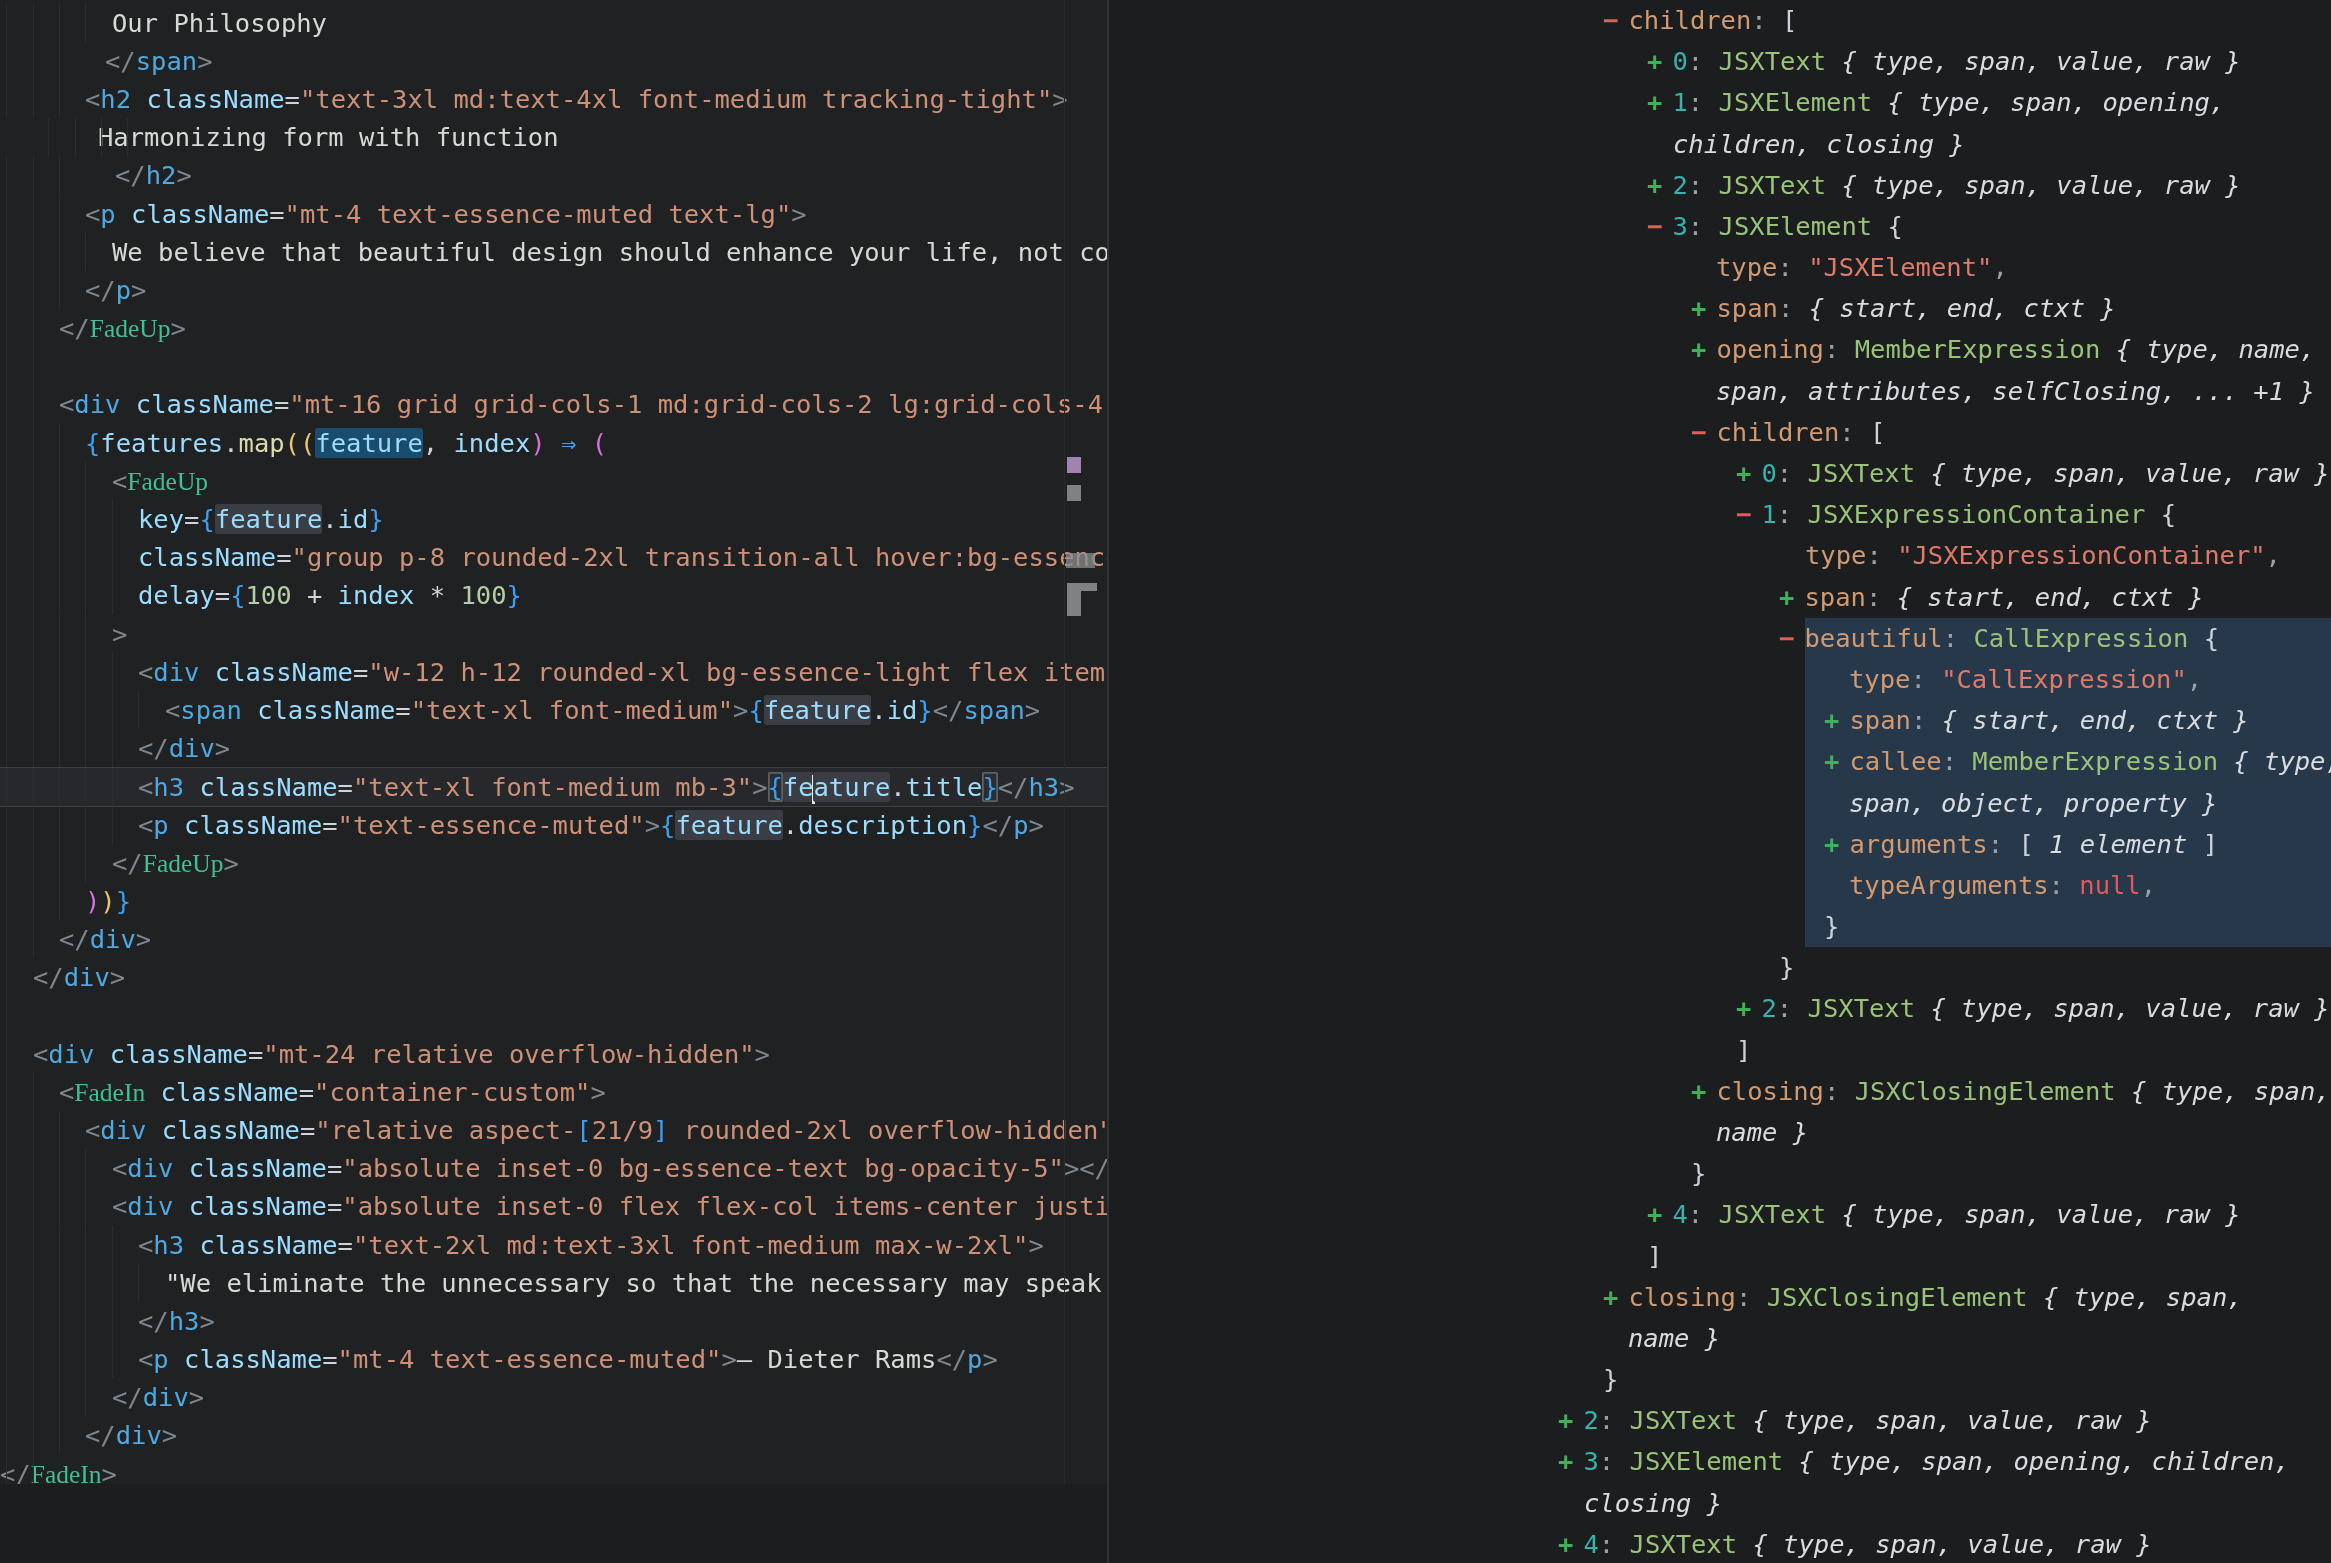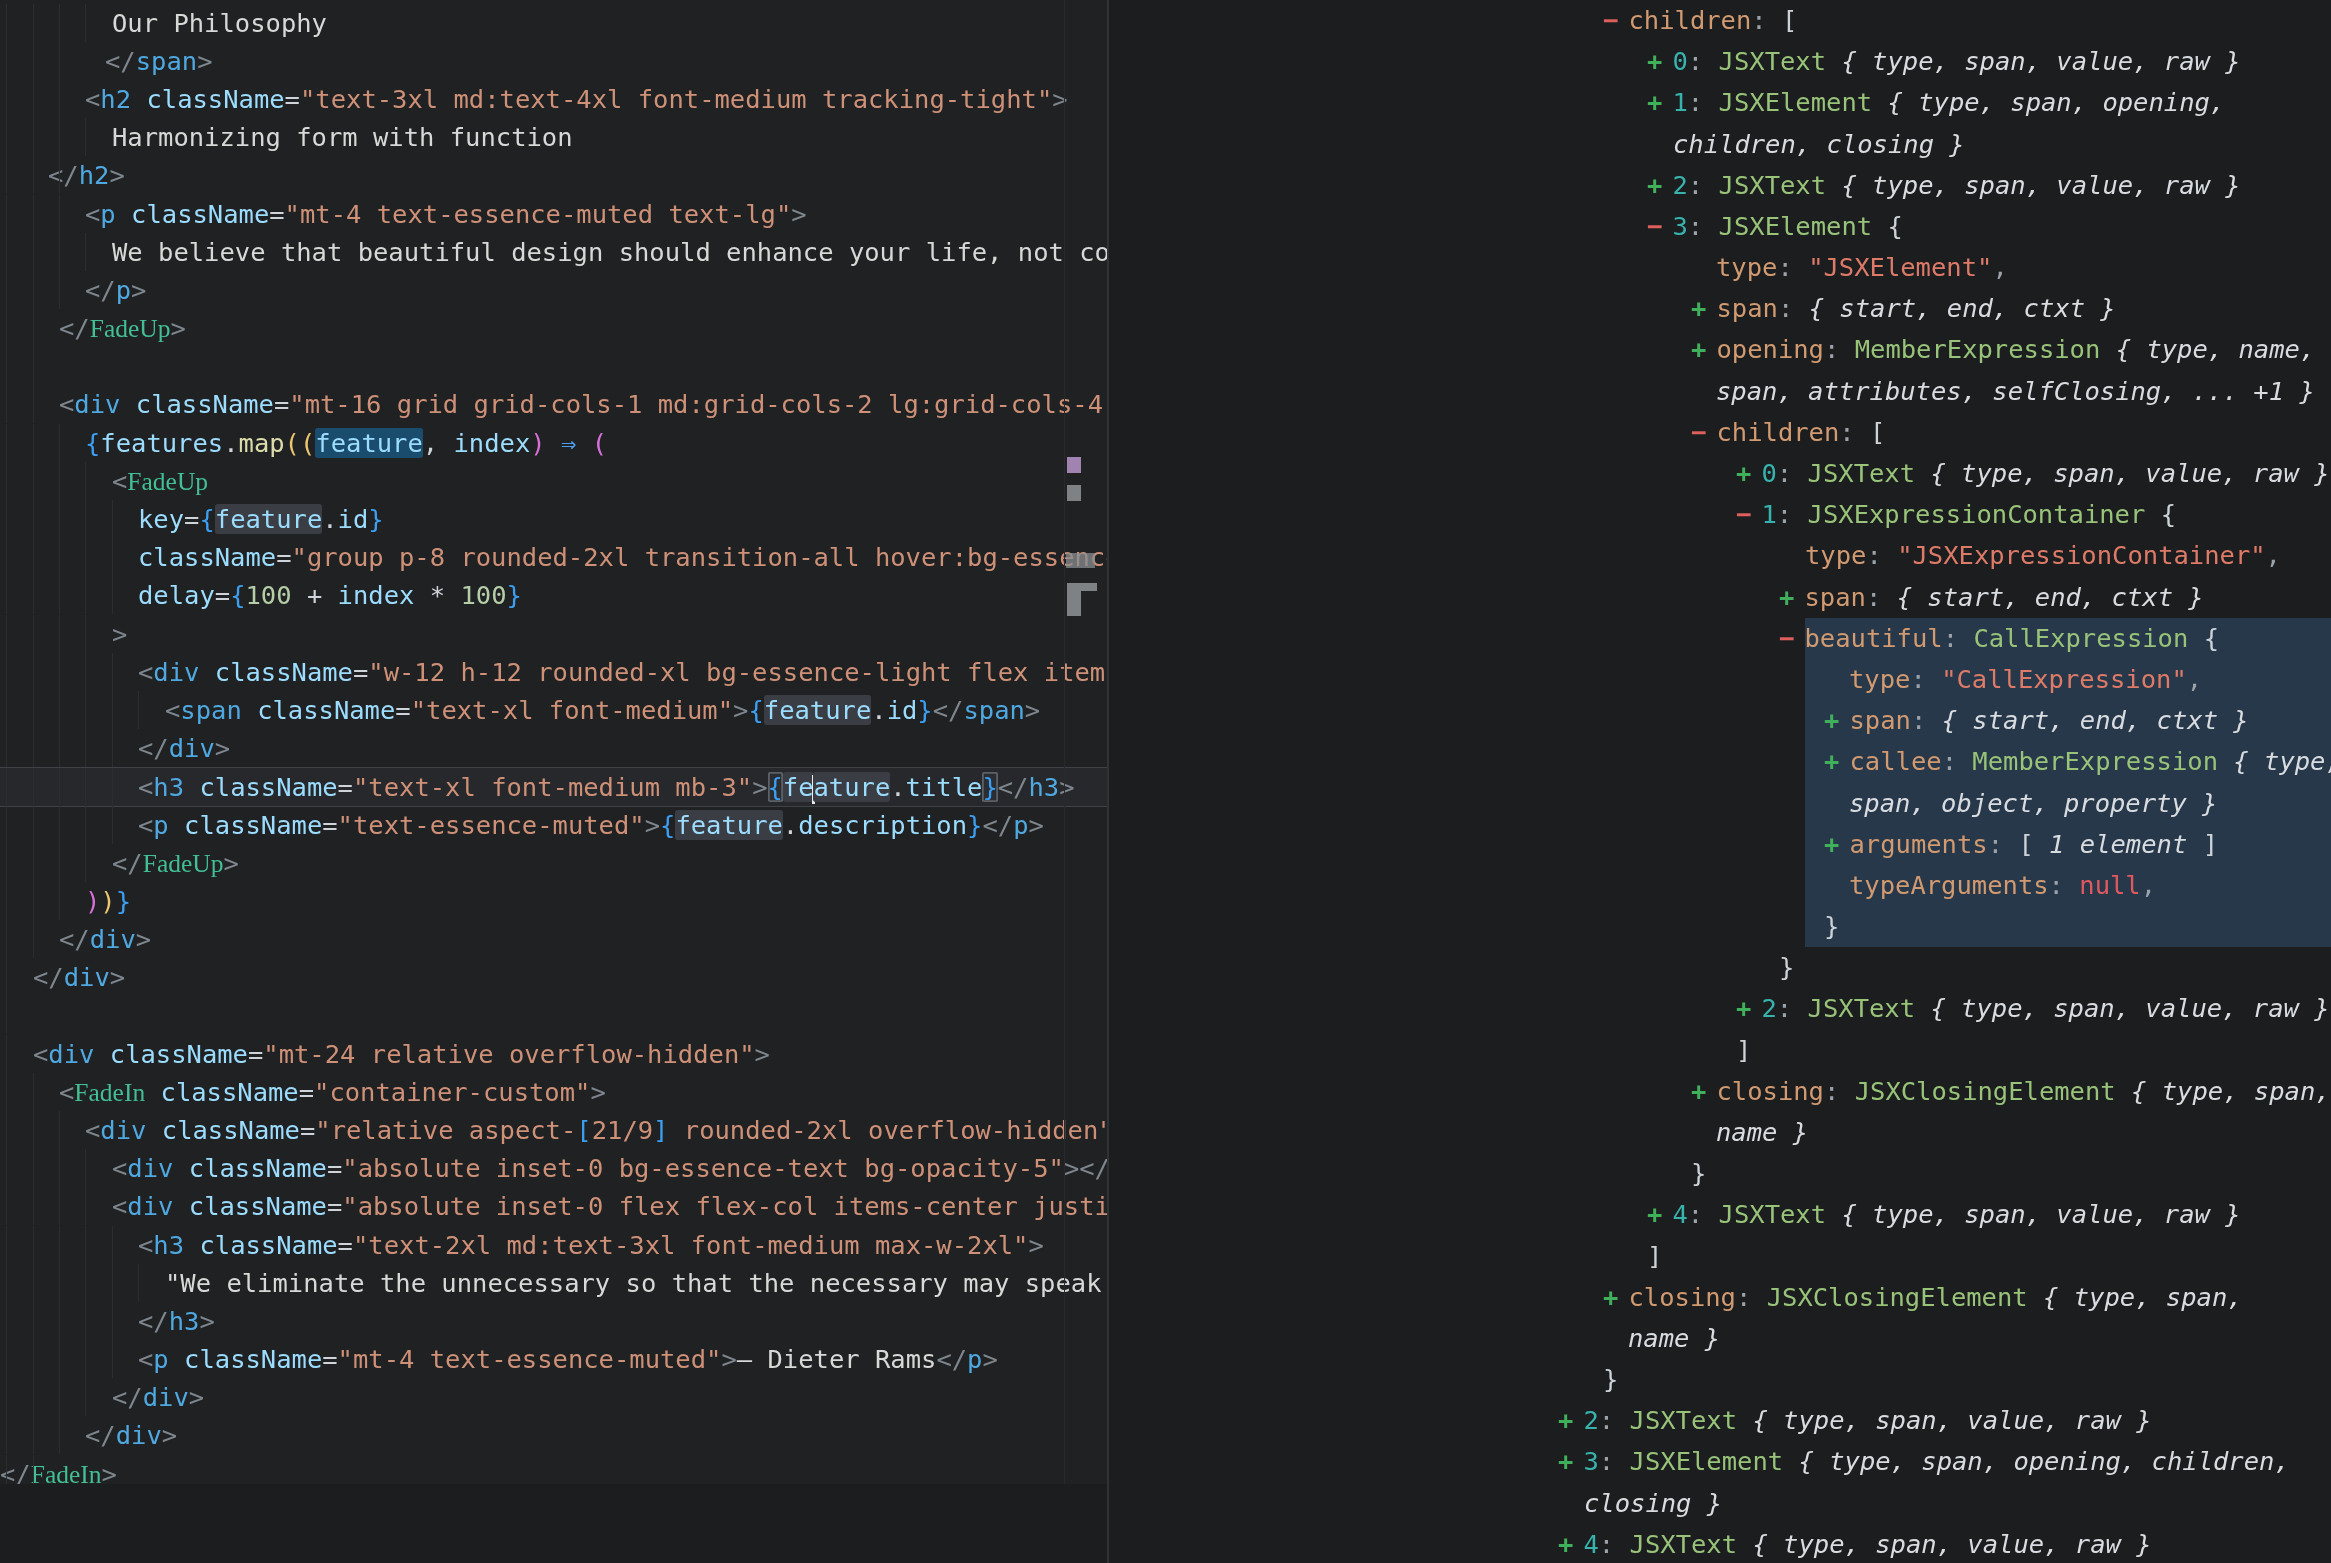--- a/index.html
+++ b/index.html
@@ -54,22 +54,22 @@
   .tok-aststr{color:var(--c-astStr);} .tok-null{color:var(--c-astNull);}
 </style>
 </head>
 <body>
 
 <div id="editor">
   <div>
       <div class="code-line" style="top: 3.6px; padding-left: 112px;"><span class="guide" style="left: 6.4px;"></span><span class="guide" style="left: 33px;"></span><span class="guide" style="left: 59px;"></span><span class="guide" style="left: 85px;"></span><span class="tok-text">Our Philosophy</span></div>
       <div class="code-line" style="top: 42px; padding-left: 105px;"><span class="guide" style="left: 6.4px;"></span><span class="guide" style="left: 33px;"></span><span class="guide" style="left: 59px;"></span><span class="tok-punct">&lt;/</span><span class="tok-tag">span</span><span class="tok-punct">&gt;</span></div>
       <div class="code-line" style="top: 80px; padding-left: 85px;"><span class="guide" style="left: 6.4px;"></span><span class="guide" style="left: 33px;"></span><span class="guide" style="left: 59px;"></span><span class="tok-punct">&lt;</span><span class="tok-tag">h2</span><span class="tok-op"> </span><span class="tok-attr">className</span><span class="tok-op">=</span><span class="tok-str">"text-3xl md:text-4xl font-medium tracking-tight"</span><span class="tok-punct">&gt;</span></div>
-      <div class="code-line" style="top: 118px; padding-left: 112px;"><span class="guide" style="left: 6.4px;"></span><span class="guide" style="left: 33px;"></span><span class="guide" style="left: 59px;"></span><span class="guide" style="left: 85px;"></span><span class="tok-text">Harmonizing form with function</span></div>
-      <div class="code-line" style="top: 156px; padding-left: 48px;"><span class="guide" style="left: 6.4px;"></span><span class="guide" style="left: 33px;"></span><span class="guide" style="left: 59px;"></span><span class="tok-punct">&lt;/</span><span class="tok-tag">h2</span><span class="tok-punct">&gt;</span></div>
+      <div class="code-line" style="top: 118px; padding-left: 56px; margin-left: 42px;"><span class="guide" style="left: 6.4px;"></span><span class="guide" style="left: 33px;"></span><span class="guide" style="left: 59px;"></span><span class="guide" style="left: 85px;"></span><span class="tok-text">Harmonizing form with function</span></div>
+      <div class="code-line" style="top: 156px; padding-left: 115px;"><span class="guide" style="left: 6.4px;"></span><span class="guide" style="left: 33px;"></span><span class="guide" style="left: 59px;"></span><span class="tok-punct">&lt;/</span><span class="tok-tag">h2</span><span class="tok-punct">&gt;</span></div>
       <div class="code-line" style="top: 195px; padding-left: 85px;"><span class="guide" style="left: 6.4px;"></span><span class="guide" style="left: 33px;"></span><span class="guide" style="left: 59px;"></span><span class="tok-punct">&lt;</span><span class="tok-tag">p</span><span class="tok-op"> </span><span class="tok-attr">className</span><span class="tok-op">=</span><span class="tok-str">"mt-4 text-essence-muted text-lg"</span><span class="tok-punct">&gt;</span></div>
       <div class="code-line" style="top: 233px; padding-left: 112px;"><span class="guide" style="left: 6.4px;"></span><span class="guide" style="left: 33px;"></span><span class="guide" style="left: 59px;"></span><span class="guide" style="left: 85px;"></span><span class="tok-text">We believe that beautiful design should enhance your life, not complicate it.</span></div>
       <div class="code-line" style="top: 271px; padding-left: 85px;"><span class="guide" style="left: 6.4px;"></span><span class="guide" style="left: 33px;"></span><span class="guide" style="left: 59px;"></span><span class="tok-punct">&lt;/</span><span class="tok-tag">p</span><span class="tok-punct">&gt;</span></div>
       <div class="code-line" style="top: 309px; padding-left: 59px;"><span class="guide" style="left: 6.4px;"></span><span class="guide" style="left: 33px;"></span><span class="tok-punct">&lt;/</span><span class="tok-comp">FadeUp</span><span class="tok-punct">&gt;</span></div>
       <div class="code-line" style="top: 347px; padding-left: 59px;"><span class="guide" style="left: 6.4px;"></span><span class="guide" style="left: 33px;"></span></div>
       <div class="code-line" style="top: 385px; padding-left: 59px;"><span class="guide" style="left: 6.4px;"></span><span class="guide" style="left: 33px;"></span><span class="tok-punct">&lt;</span><span class="tok-tag">div</span><span class="tok-op"> </span><span class="tok-attr">className</span><span class="tok-op">=</span><span class="tok-str">"mt-16 grid grid-cols-1 md:grid-cols-2 lg:grid-cols-4 gap-8"</span></div>
       <div class="code-line" style="top: 424px; padding-left: 85px;"><span class="guide" style="left: 6.4px;"></span><span class="guide" style="left: 33px;"></span><span class="guide" style="left: 59px;"></span><span class="tok-b3">{</span><span class="tok-var">features</span><span class="tok-op">.</span><span class="tok-fn">map</span><span class="tok-b1">(</span><span class="tok-b1">(</span><span class="tok-var f-sel">feature</span><span class="tok-op">,</span><span class="tok-op"> </span><span class="tok-var">index</span><span class="tok-b2">)</span><span class="tok-op"> </span><span class="tok-arrow">⇒</span><span class="tok-op"> </span><span class="tok-b2">(</span></div>
       <div class="code-line" style="top: 462px; padding-left: 112px;"><span class="guide" style="left: 6.4px;"></span><span class="guide" style="left: 33px;"></span><span class="guide" style="left: 59px;"></span><span class="guide" style="left: 85px;"></span><span class="tok-punct">&lt;</span><span class="tok-comp">FadeUp</span></div>
       <div class="code-line" style="top: 500px; padding-left: 138px;"><span class="guide" style="left: 6.4px;"></span><span class="guide" style="left: 33px;"></span><span class="guide" style="left: 59px;"></span><span class="guide" style="left: 85px;"></span><span class="guide" style="left: 112px;"></span><span class="tok-attr">key</span><span class="tok-op">=</span><span class="tok-b3">{</span><span class="tok-var f-occ">feature</span><span class="tok-op">.</span><span class="tok-var">id</span><span class="tok-b3">}</span></div>
       <div class="code-line" style="top: 538px; padding-left: 138px;"><span class="guide" style="left: 6.4px;"></span><span class="guide" style="left: 33px;"></span><span class="guide" style="left: 59px;"></span><span class="guide" style="left: 85px;"></span><span class="guide" style="left: 112px;"></span><span class="tok-attr">className</span><span class="tok-op">=</span><span class="tok-str">"group p-8 rounded-2xl transition-all hover:bg-essence-light/50"</span></div>

